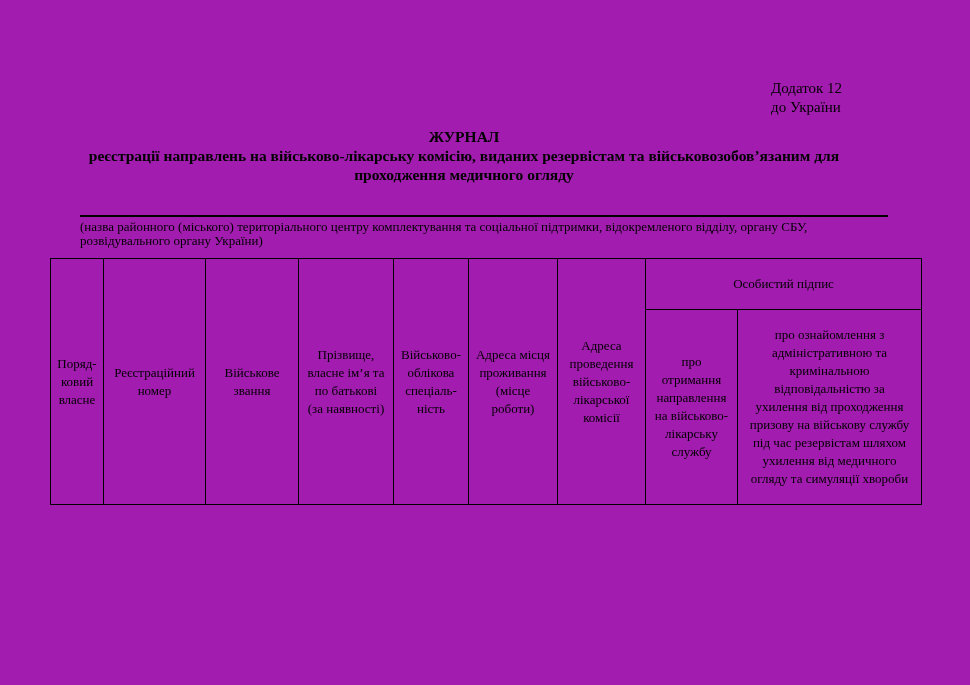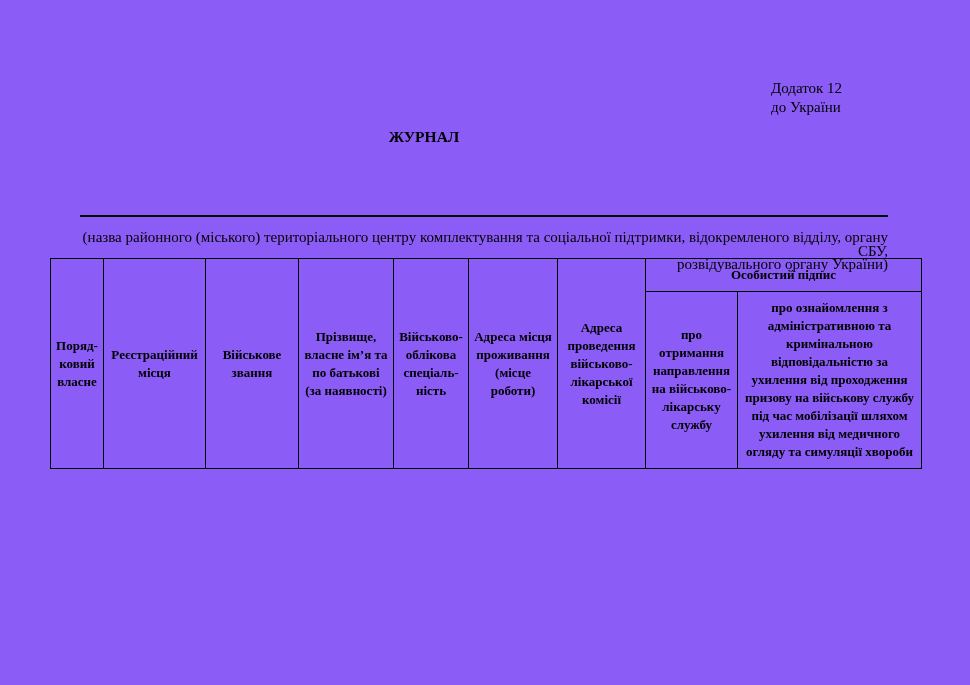--- a/index.html
+++ b/index.html
@@ -10,95 +10,97 @@
   body {
     width: 970px;
     height: 685px;
     font-family: "Liberation Serif", "DejaVu Serif", serif;
     color: #000000;
   }
   .page {
     position: relative;
     width: 970px;
     height: 685px;
-    background: #8b5cf6;
+    background: #a21caf;
     overflow: hidden;
   }
   .annex {
     position: absolute;
     left: 771px;
     top: 79px;
     font-size: 15px;
     line-height: 18.5px;
     text-align: left;
   }
   .title-block {
     position: absolute;
     left: 0;
     top: 127px;
     width: 848px;
     text-align: center;
     font-weight: bold;
     font-size: 15.5px;
     line-height: 19px;
+    padding-left: 40px;
   }
   .doc-subtitle {
     white-space: pre-line;
   }
   .org-block {
     position: absolute;
     left: 80px;
     top: 215px;
     width: 808px;
   }
   .org-line {
     height: 0;
     border-top: 2px solid #000000;
   }
   .org-caption {
-    margin-top: 14px;
-    text-align: right;
-    font-size: 15px;
+    margin-top: 3px;
+    text-align: left;
+    font-size: 13px;
     line-height: 13.5px;
     white-space: pre-line;
   }
   .register-table {
     position: absolute;
     left: 50px;
     top: 258px;
     width: 871px;
     border-collapse: collapse;
     table-layout: fixed;
   }
   .register-table td {
     border: 1px solid #000000;
     text-align: center;
     vertical-align: middle;
     font-size: 13px;
     line-height: 18px;
-    padding: 7px 3px;
+    padding: 16px 3px;
     white-space: pre-line;
     overflow: hidden;
-    font-weight: bold;
   }
   tr.row-top { height: 29px; }
   tr.row-sub { height: 165px; }
 </style>
 </head>
 <body>
 
 <div class="page">
 
   <div class="annex">
     <div class="annex-line">Додаток 12</div>
     <div class="annex-line">до України</div>
   </div>
 
   <div class="title-block">
     <div class="doc-title">ЖУРНАЛ</div>
+    <div class="doc-subtitle">реєстрації направлень на військово-лікарську комісію, виданих резервістам та військовозобов’язаним для
+проходження медичного огляду</div>
   </div>
 
   <div class="org-block">
     <div class="org-line"></div>
     <div class="org-caption">(назва районного (міського) територіального центру комплектування та соціальної підтримки, відокремленого відділу, органу СБУ,
 розвідувального органу України)</div>
   </div>
 
   <table class="register-table">
     <colgroup>
@@ -111,21 +113,21 @@
       <col style="width:88px">
       <col style="width:92px">
       <col style="width:184px">
     </colgroup>
     <tbody>
       <tr class="row-top">
         <td rowspan="2">Поряд-
 ковий
 власне</td>
         <td rowspan="2">Реєстраційний
-місця</td>
+номер</td>
         <td rowspan="2">Військове
 звання</td>
         <td rowspan="2">Прізвище,
 власне ім’я та
 по батькові
 (за наявності)</td>
         <td rowspan="2">Військово-
 облікова
 спеціаль-
 ність</td>
@@ -146,20 +148,20 @@
 направлення
 на військово-
 лікарську
 службу</td>
         <td>про ознайомлення з
 адміністративною та
 кримінальною
 відповідальністю за
 ухилення від проходження
 призову на військову службу
-під час мобілізації шляхом
+під час резервістам шляхом
 ухилення від медичного
 огляду та симуляції хвороби</td>
       </tr>
     </tbody>
   </table>
 
 </div>
 
 </body></html>

